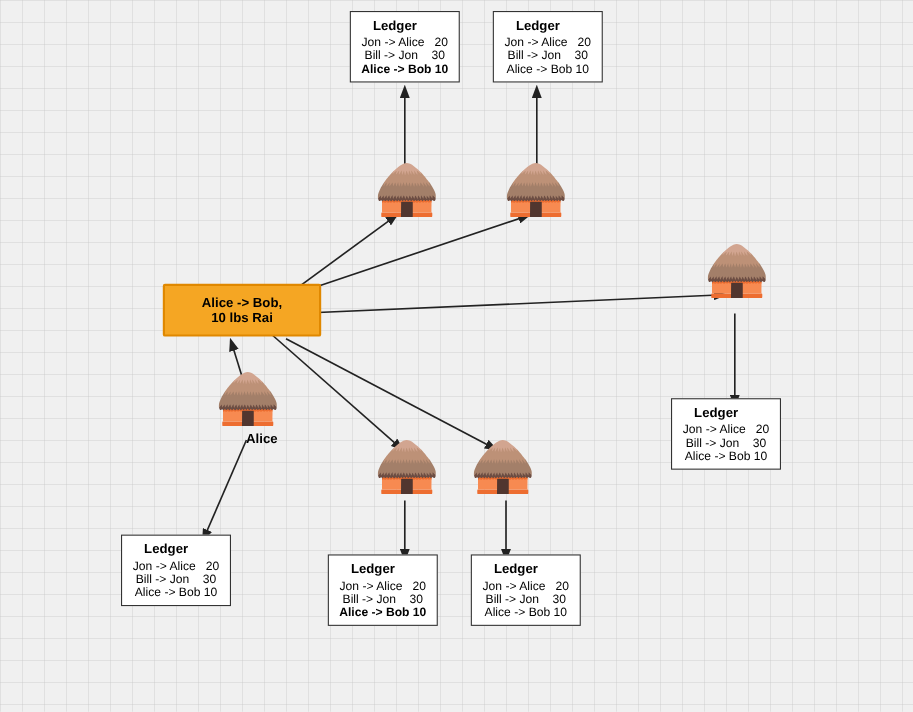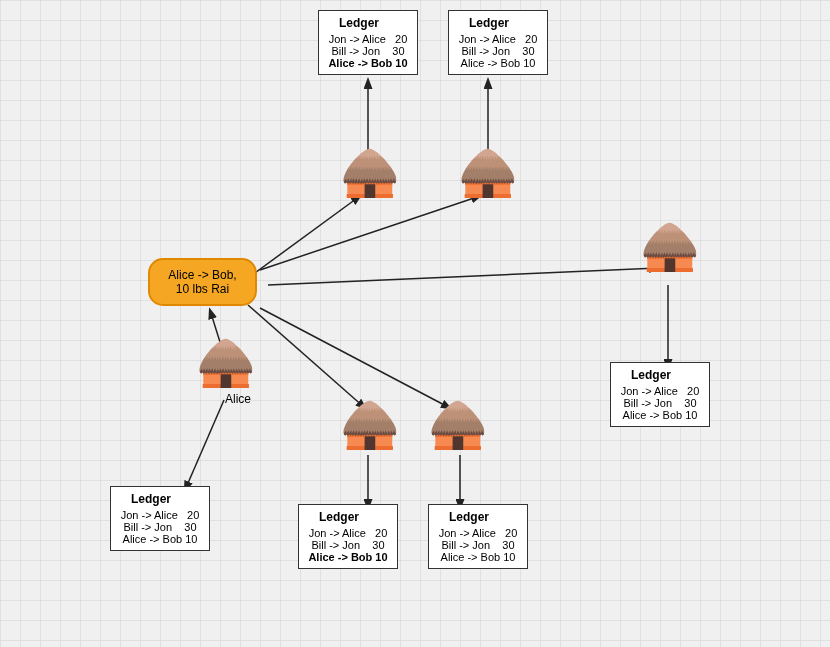--- a/index.html
+++ b/index.html
@@ -38,40 +38,40 @@
     }
 
     .ledger-box .ledger-row.highlight {
       font-weight: bold;
     }
 
     .transaction-box {
       position: absolute;
       background: #f5a623;
       border: 2px solid #e08800;
-      border-radius: 15px;
+      border-radius: 2px;
       padding: 8px 10px;
       font-size: 12px;
-      font-weight: normal;
+      font-weight: bold;
       text-align: center;
-      width: 109px;
+      width: 144px;
     }
 
     .hut {
       position: absolute;
       font-size: 48px;
       line-height: 1;
       text-align: center;
     }
 
     .hut-label {
       position: absolute;
       font-size: 12px;
       text-align: center;
-      font-weight: normal;
+      font-weight: bold;
     }
 
     svg.arrows {
       position: absolute;
       top: 0;
       left: 0;
       width: 830px;
       height: 647px;
       pointer-events: none;
     }

